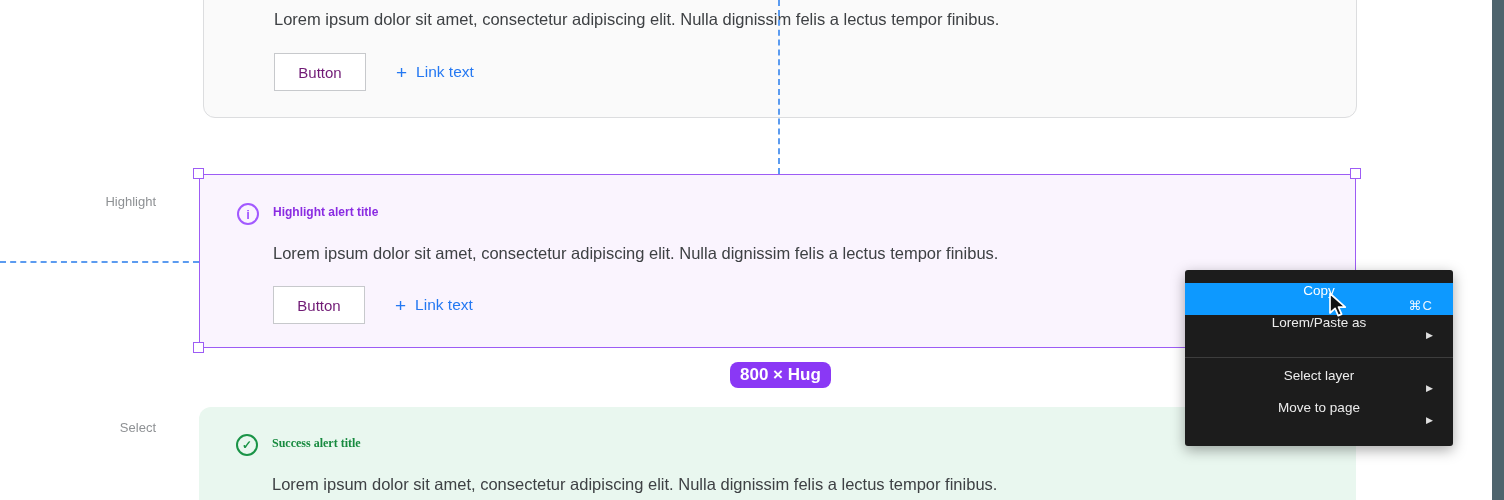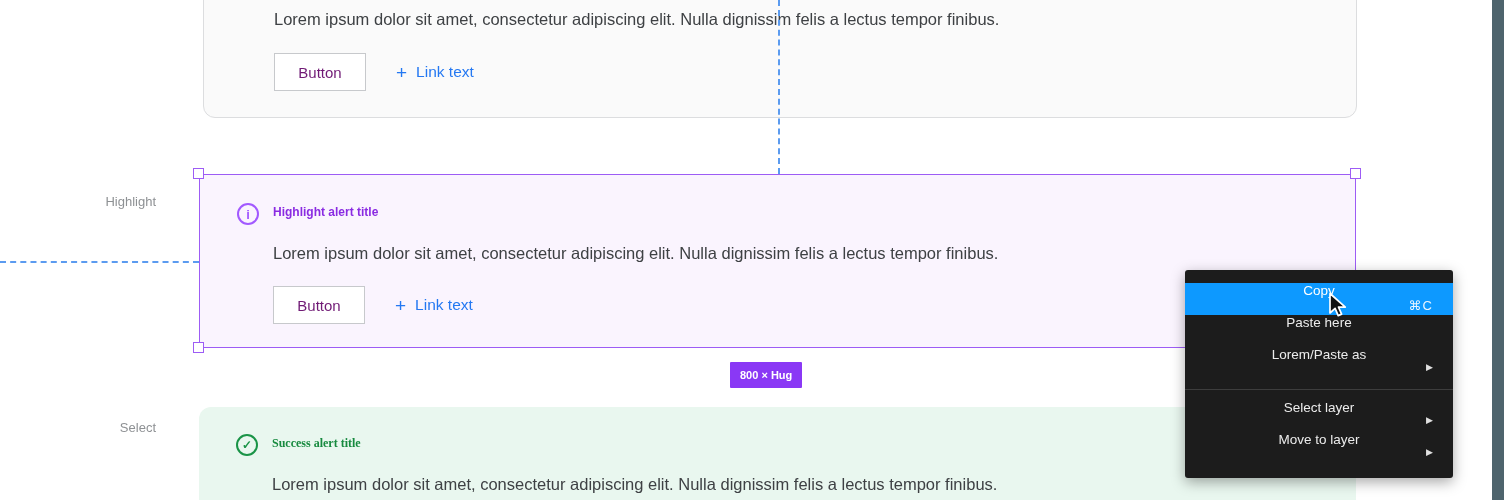--- a/index.html
+++ b/index.html
@@ -62,22 +62,22 @@
     border:1.5px solid #9d5cf5; z-index:5;
   }
   .guide-v { position:absolute; left:778px; top:0; height:174px; width:0;
     border-left:2px dashed #5b9bf0; }
   .guide-h { position:absolute; left:0; top:261px; width:199px; height:0;
     border-top:2px dashed #5b9bf0; }
 
   
   .size-badge {
     position:absolute; left:730px; top:362px; height:26px; padding:0 10px;
-    background:#8a38f5; border-radius:1px; color:#ffffff;
-    font-size:11px; font-weight:700; display:flex; align-items:center; z-index:6;
+    background:#8a38f5; border-radius:8px; color:#ffffff;
+    font-size:17px; font-weight:700; display:flex; align-items:center; z-index:6;
     white-space:nowrap;
   }
 
   
   .context-menu {
     position:absolute; left:1185px; top:270px; width:268px;
     background:#1c1c1c; border-radius:3px; padding:13px 0 14px 0; z-index:10;
     box-shadow:0 4px 14px rgba(0,0,0,.35);
   }
   .menu-item {
@@ -142,33 +142,30 @@
     <div class="alert-title success-title" style="left:73px; top:29px;">Success alert title</div>
     <div class="alert-body" style="left:73px; top:66px;">Lorem ipsum dolor sit amet, consectetur adipiscing elit. Nulla dignissim felis a lectus tempor finibus.</div>
   </div>
 
   <div class="context-menu">
     <div class="menu-item active">
       <span>Copy</span>
       <span class="shortcut">⌘C</span>
     </div>
     <div class="menu-item">
-      <span>Paste here</span>
-    </div>
-    <div class="menu-item">
       <span>Lorem/Paste as</span>
       <span class="arrow">▶</span>
     </div>
     <div class="menu-sep"></div>
     <div class="menu-item">
       <span>Select layer</span>
       <span class="arrow">▶</span>
     </div>
     <div class="menu-item">
-      <span>Move to layer</span>
+      <span>Move to page</span>
       <span class="arrow">▶</span>
     </div>
   </div>
 
   <div class="cursor">
     <svg width="26" height="28" viewBox="0 0 26 28">
       <path d="M4 1.5 L4 21 L9.1 16.4 L12.2 23.6 L15.6 22.1 L12.5 15.1 L19.3 15.1 Z" fill="#121212" stroke="#ffffff" stroke-width="1.7" stroke-linejoin="round"></path>
     </svg>
   </div>
 

